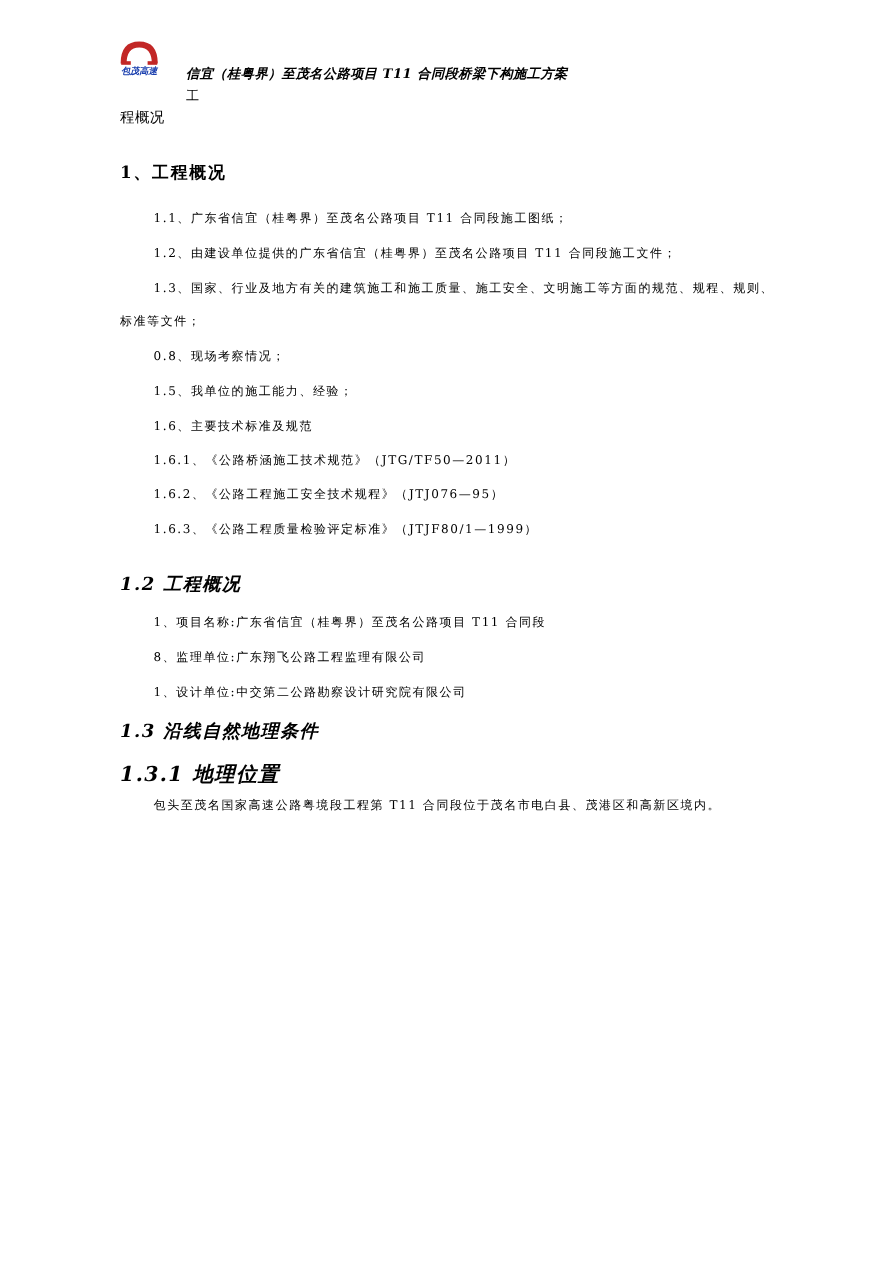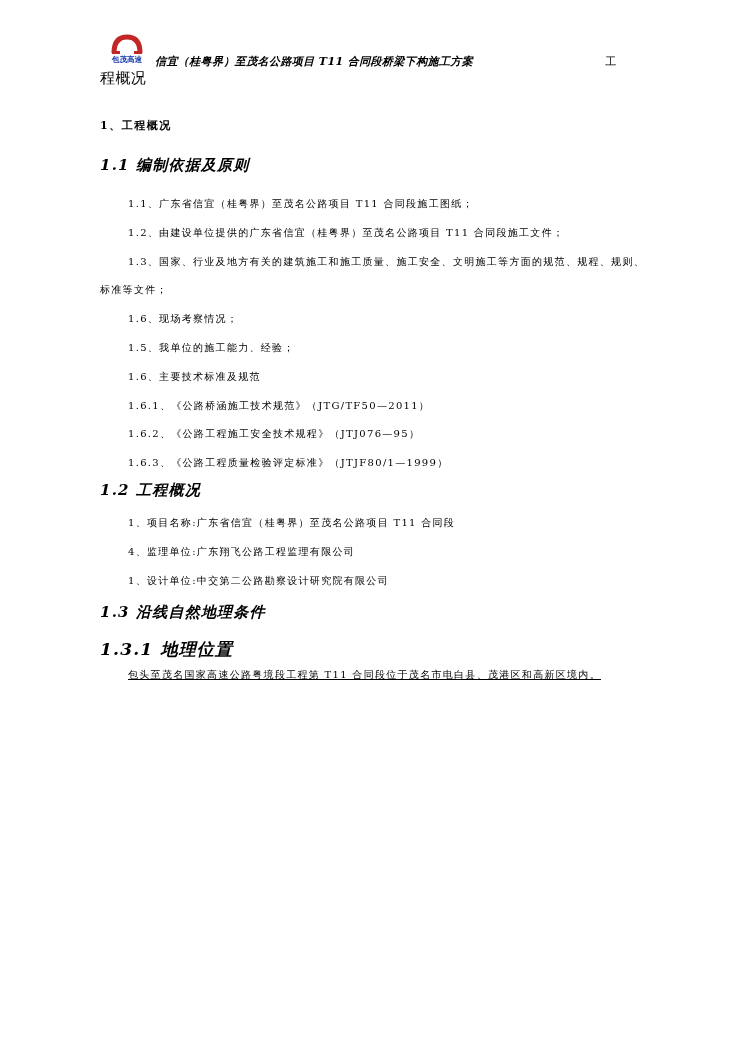--- a/index.html
+++ b/index.html
@@ -15,90 +15,91 @@
     box-sizing: border-box;
     padding: 53px 99px 0 100px;
     overflow: hidden;
     font-family: "DejaVu Serif", serif;
     color: #000000;
   }
 
   
   .logo {
     position: absolute;
-    left: 105px;
+    left: 94px;
     top: 31px;
     width: 44px;
     height: 36px;
     text-align: center;
+    font-style: italic;
   }
   .logo svg { display: block; margin: 0 auto; }
   .logo-text {
     display: block;
     font-size: 8px;
     line-height: 9px;
     font-weight: bold;
     color: #1a3fae;
     letter-spacing: 0;
     white-space: nowrap;
     transform: scale(0.95);
   }
   .header-line1 {
     display: flex;
     align-items: baseline;
     padding-left: 55px;
     white-space: nowrap;
     font-size: 11px;
     line-height: 18px;
     letter-spacing: 0.4px;
+    flex-direction: column;
   }
   .header-title {
     font-weight: bold;
     font-style: italic;
   }
   .header-gap { display: inline-block; width: 132px; flex: none; }
   .header-line2 {
-    font-size: 15px;
+    font-size: 12px;
     line-height: 18px;
     letter-spacing: 0.4px;
-    font-family: Liberation Mono, monospace;
   }
 
   
   .h1 {
     margin: 27px 0 0 0;
-    font-size: 11px;
+    font-size: 14px;
     line-height: 20px;
     font-weight: bold;
     letter-spacing: 1.5px;
   }
   .h2 {
     font-size: 15px;
     line-height: 20px;
     font-weight: bold;
     font-style: italic;
     letter-spacing: 1.2px;
     margin: 0;
   }
   .h2a { margin-top: 19px; }
-  .h2b { margin-top: 2px; }
+  .h2b { margin-top: 20px; }
   .h2c { margin-top: 7px; }
   .h3 {
     margin: 17px 0 0 0;
     font-size: 17px;
     line-height: 20px;
     font-weight: bold;
     font-style: italic;
     letter-spacing: 1.2px;
   }
   .body-block { margin: 0; }
   .list1 { margin-top: 15px; }
   .list2 { margin-top: 9px; }
   .para  { margin-top: 0; }
-  .para2 { margin-top: 2px; text-decoration: underline; }
+  .para2 { margin-top: 2px; }
   .body-block p {
     margin: 0;
     font-size: 10px;
     line-height: 28.8px;
     letter-spacing: 1.3px;
     text-align: justify;
     text-justify: inter-character;
     text-indent: 28px;
   }
 </style>
@@ -124,37 +125,36 @@
       <span class="header-gap"></span>
       <span>工</span>
     </div>
     <div class="header-line2">
       <span>程概况</span>
     </div>
   </div>
 
   <div class="h1">1、工程概况</div>
 
-  <div class="h2 h2a">1.1 编制依据及原则</div>
   <div class="body-block list1">
     <p>1.1、广东省信宜（桂粤界）至茂名公路项目 T11 合同段施工图纸；</p>
     <p>1.2、由建设单位提供的广东省信宜（桂粤界）至茂名公路项目 T11 合同段施工文件；</p>
     <p>1.3、国家、行业及地方有关的建筑施工和施工质量、施工安全、文明施工等方面的规范、规程、规则、标准等文件；</p>
-    <p>1.6、现场考察情况；</p>
+    <p>0.8、现场考察情况；</p>
     <p>1.5、我单位的施工能力、经验；</p>
     <p>1.6、主要技术标准及规范</p>
     <p>1.6.1、《公路桥涵施工技术规范》（JTG/TF50—2011）</p>
     <p>1.6.2、《公路工程施工安全技术规程》（JTJ076—95）</p>
     <p>1.6.3、《公路工程质量检验评定标准》（JTJF80/1—1999）</p>
   </div>
 
   <div class="h2 h2b">1.2 工程概况</div>
   <div class="body-block list2">
     <p>1、项目名称:广东省信宜（桂粤界）至茂名公路项目 T11 合同段</p>
-    <p>4、监理单位:广东翔飞公路工程监理有限公司</p>
+    <p>8、监理单位:广东翔飞公路工程监理有限公司</p>
     <p>1、设计单位:中交第二公路勘察设计研究院有限公司</p>
   </div>
 
   <div class="h2 h2c">1.3 沿线自然地理条件</div>
   <div class="h3">1.3.1 地理位置</div>
   <div class="body-block para2">
     <p>包头至茂名国家高速公路粤境段工程第 T11 合同段位于茂名市电白县、茂港区和高新区境内。</p>
   </div>
 
 </div>

